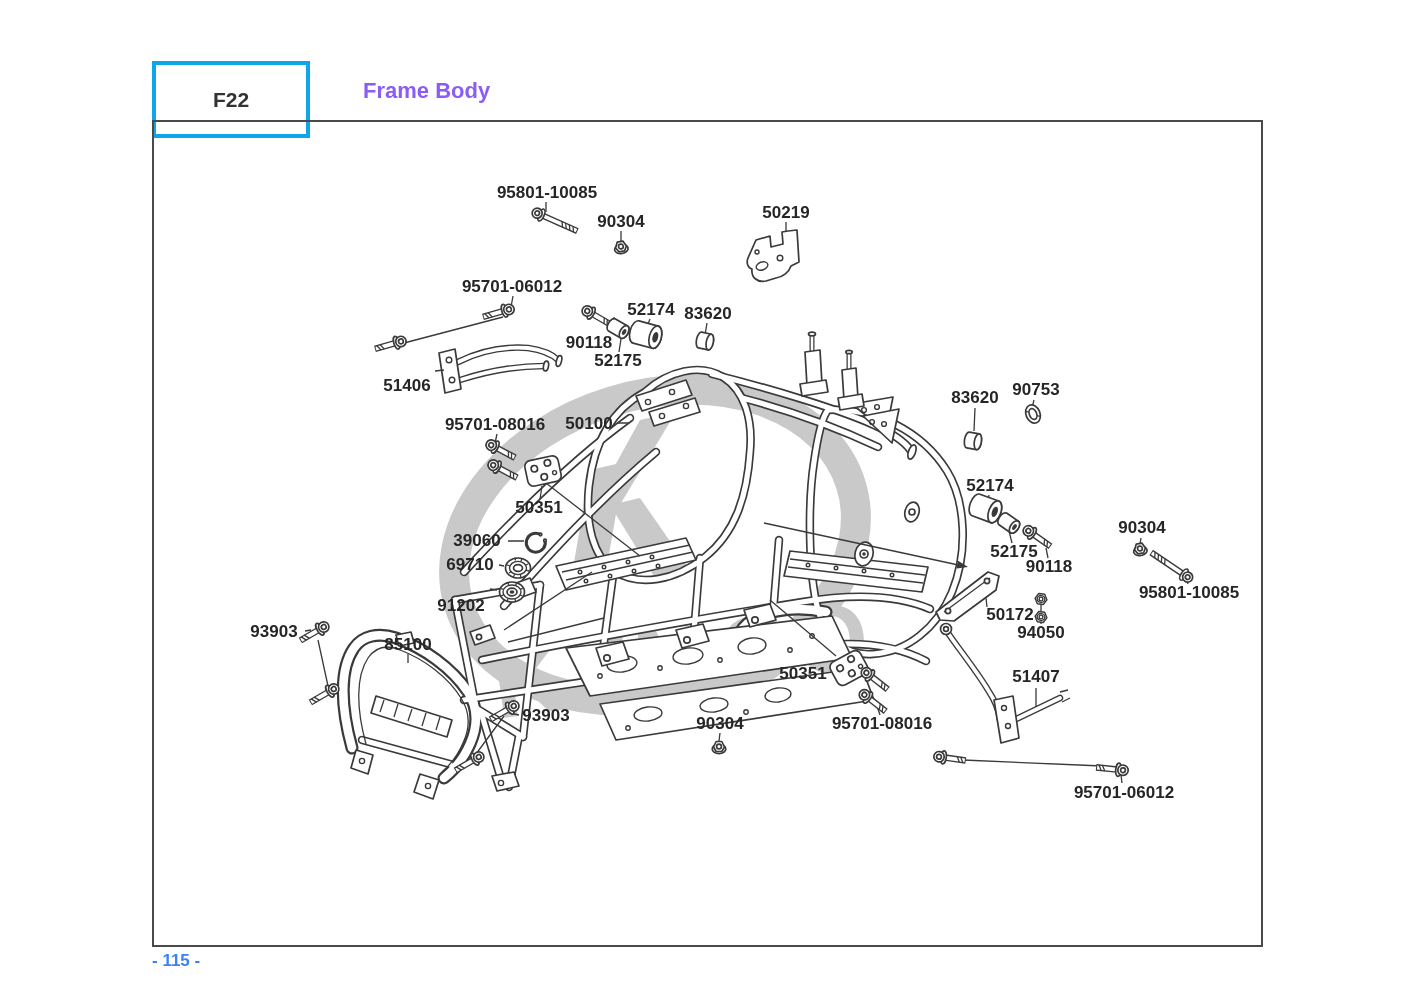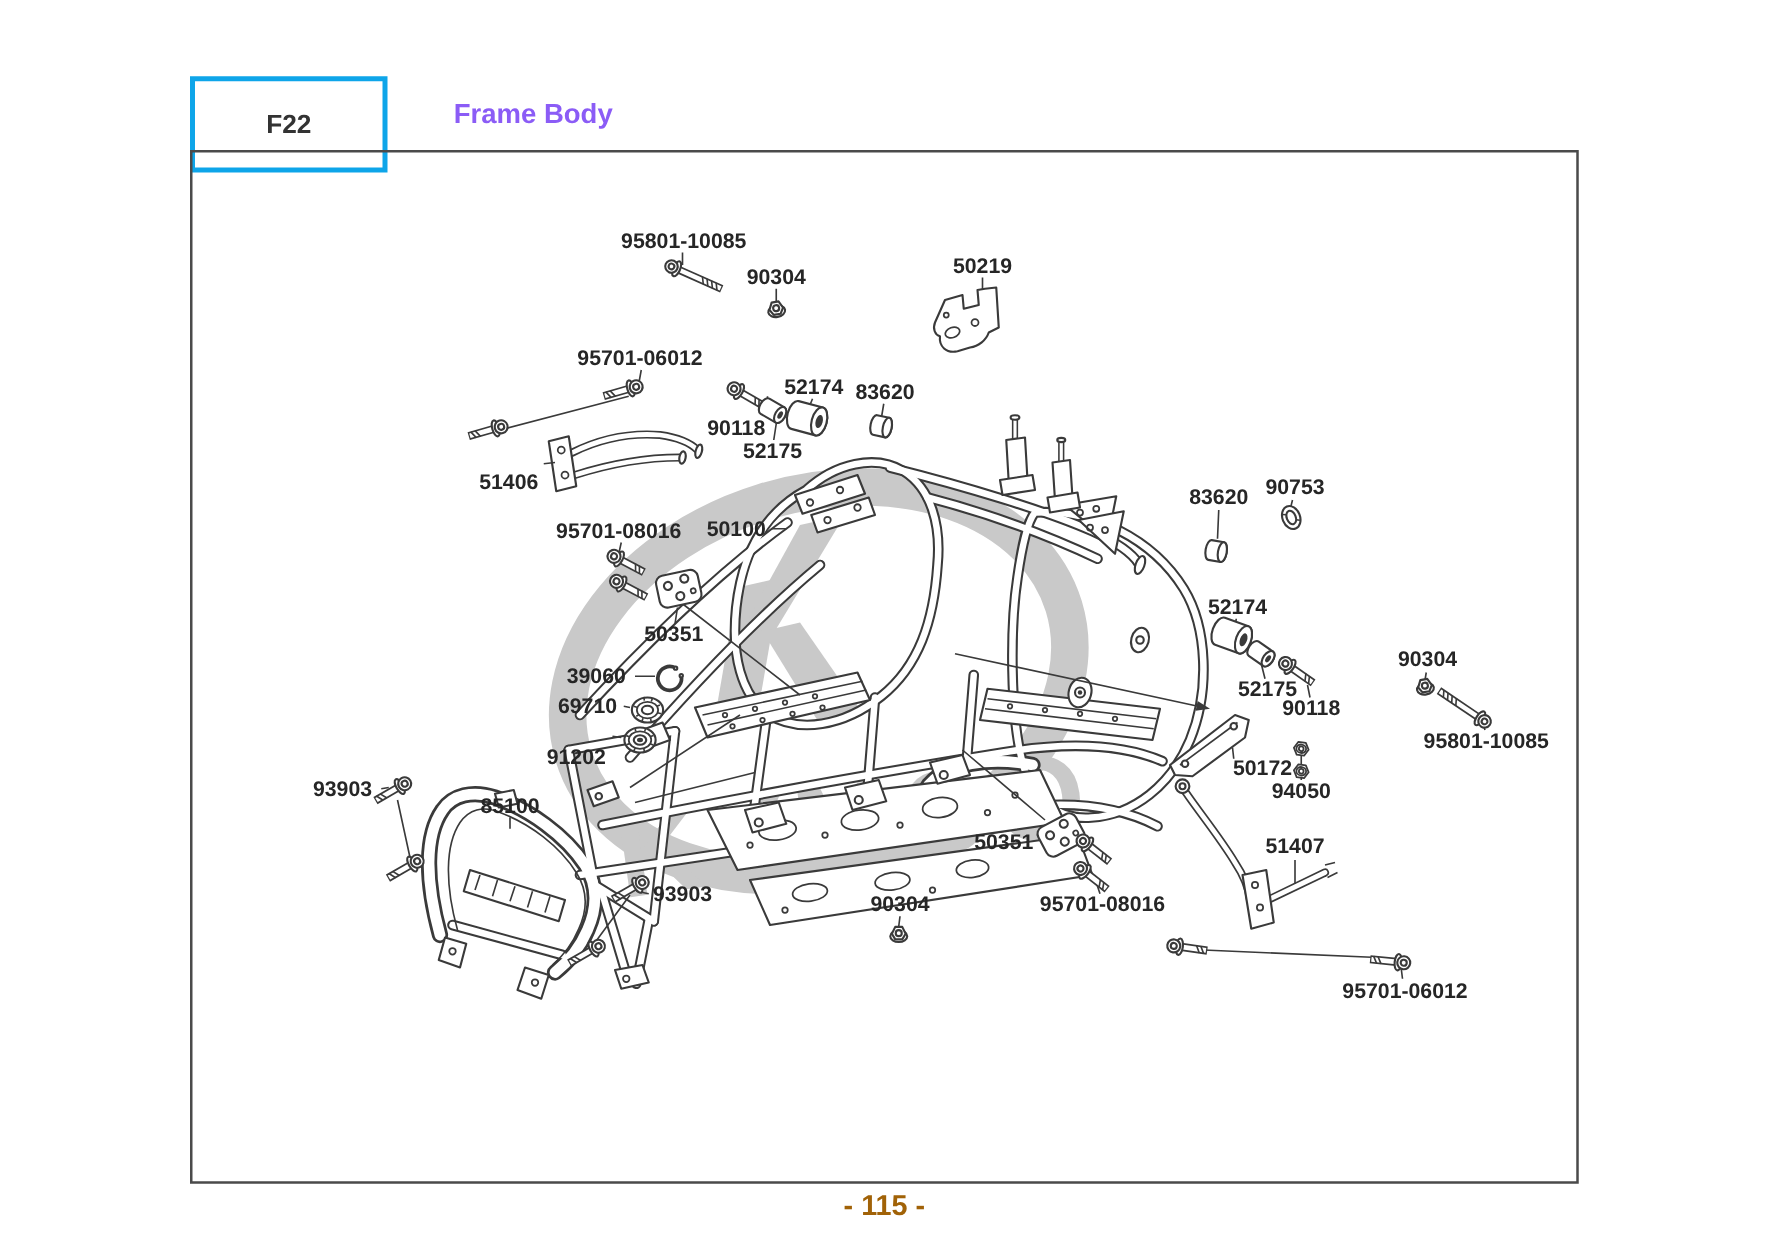--- a/index.html
+++ b/index.html
@@ -3,22 +3,22 @@
 <meta charset="utf-8">
 <style>
   html,body{margin:0;padding:0;width:1415px;height:1000px;background:#ffffff;
     font-family:"Liberation Sans",sans-serif;position:relative;overflow:hidden}
   .code-box{position:absolute;left:152px;top:61px;width:158px;height:77px;
     border:4px solid #0ea5e9;box-sizing:border-box;display:flex;align-items:center;justify-content:center}
   .code-text{font-size:21px;font-weight:bold;color:#333}
   .page-title{position:absolute;left:363px;top:78px;font-size:22px;font-weight:bold;color:#8b5cf6}
   .main-border{position:absolute;left:152px;top:120px;width:1111px;height:827px;
     border:2px solid #4a4a4a;box-sizing:border-box}
-  .footer-page{position:absolute;left:152px;top:951px;width:1111px;text-align:center;
-    font-size:23px;font-weight:bold;color:#a16207}
+  .footer-page{position:absolute;left:152px;top:951px;width:1111px;
+    font-size:17px;font-weight:bold;color:#3b82f6}
   #diagram-svg{position:absolute;left:0;top:0}
   .part-label{position:absolute;transform:translate(-50%,-50%);font-weight:bold;
     font-size:17px;color:#262626;white-space:nowrap}
   
   .t-out{stroke:#3a3a3a;stroke-width:8.5;fill:none;stroke-linecap:round;stroke-linejoin:round}
   .t-in{stroke:#ffffff;stroke-width:5.2;fill:none;stroke-linecap:round;stroke-linejoin:round}
   .h-out{stroke:#3a3a3a;stroke-width:13;fill:none;stroke-linecap:round;stroke-linejoin:round}
   .h-in{stroke:#ffffff;stroke-width:8.6;fill:none;stroke-linecap:round;stroke-linejoin:round}
   .a-out{stroke:#3a3a3a;stroke-width:6.5;fill:none;stroke-linecap:round;stroke-linejoin:round}
   .a-in{stroke:#ffffff;stroke-width:3.8;fill:none;stroke-linecap:round;stroke-linejoin:round}

